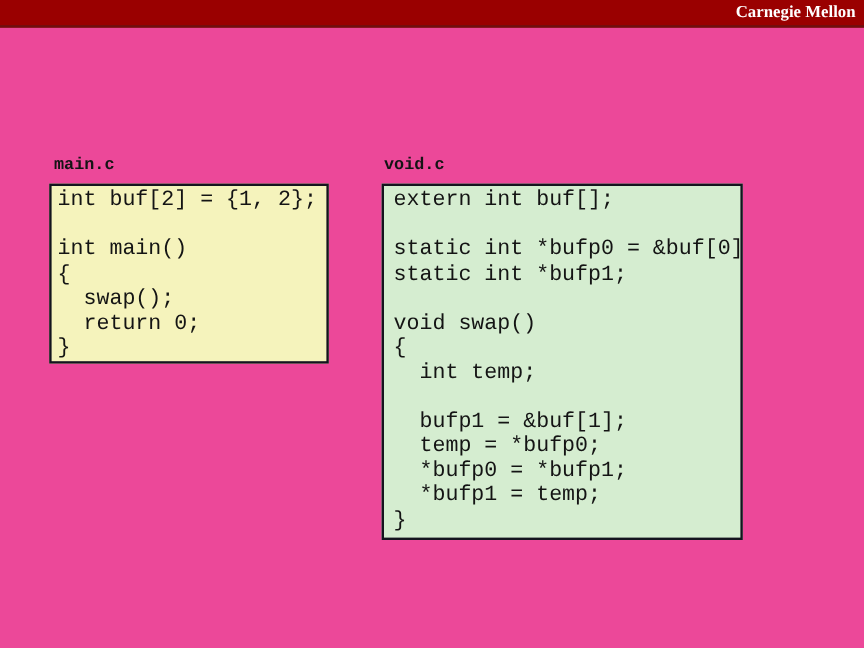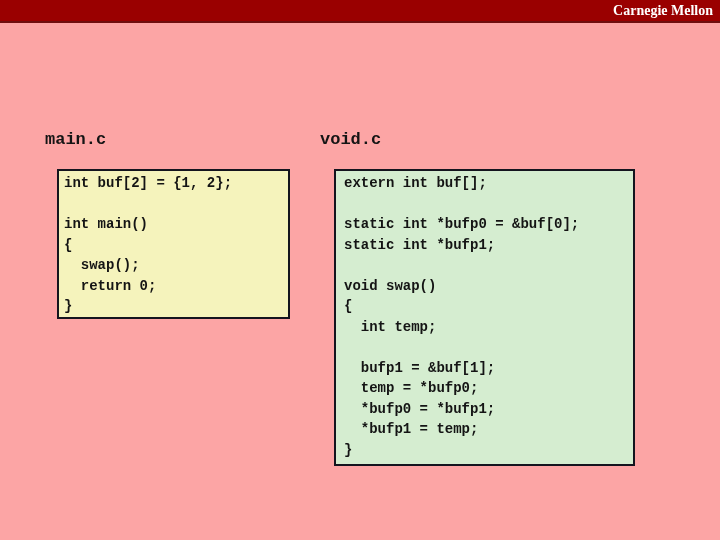--- a/index.html
+++ b/index.html
@@ -1,20 +1,20 @@
 <!DOCTYPE html>
 <html><head>
 <meta charset="utf-8">
 <style>
   html, body { margin: 0; padding: 0; background: #ffffff; }
   .slide {
     position: relative;
     width: 720px;
     height: 540px;
-    background: #fca5a5;
+    background: #ec4899;
     overflow: hidden;
     font-family: "Liberation Sans", sans-serif;
   }
   .brand-bar {
     position: absolute;
     left: 0; top: 0; right: 0;
     height: 21px;
     background: #9A0000;
     border-bottom: 2px solid #6E0F0F;
   }
@@ -35,34 +35,34 @@
     margin: 0;
     font-size: 31px;
     font-weight: bold;
     color: #1A1A1A;
     font-family: "Liberation Sans", sans-serif;
   }
   .filename {
     position: absolute;
     font-family: "Liberation Mono", monospace;
     font-weight: bold;
-    font-size: 17px;
+    font-size: 14px;
     color: #141414;
     white-space: pre;
   }
   #filename-main { left: 45px;  top: 130px; }
   #filename-swap { left: 320px; top: 130px; }
   .code-box {
     position: absolute;
-    margin: 16px;
+    margin: 0;
     box-sizing: border-box;
     border: 2px solid #14141E;
     font-family: "Liberation Mono", monospace;
-    font-weight: bold;
-    font-size: 14px;
+    font-weight: normal;
+    font-size: 18px;
     line-height: 20.5px;
     color: #141414;
     white-space: pre;
     overflow: hidden;
   }
   #code-main {
     left: 41px; top: 153px;
     width: 233px; height: 150px;
     background: #F5F3BC;
     padding: 2px 4px 0 5px;

